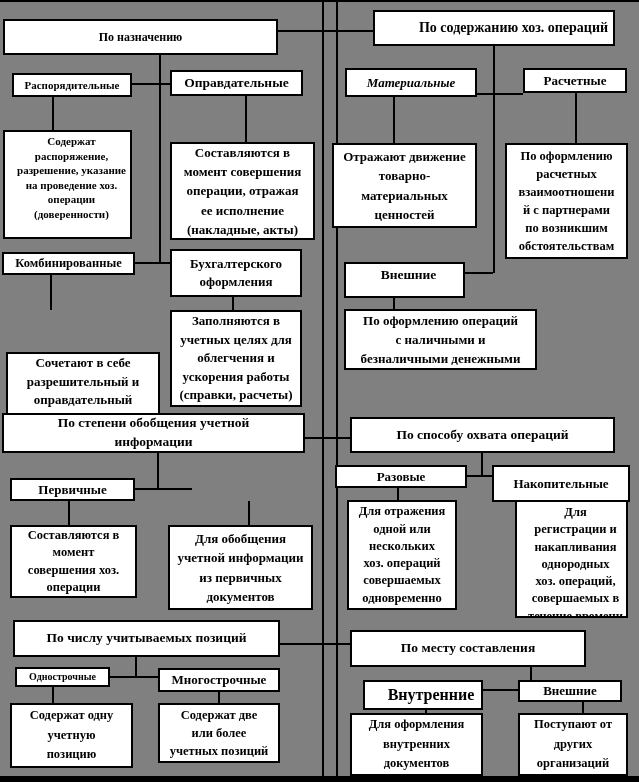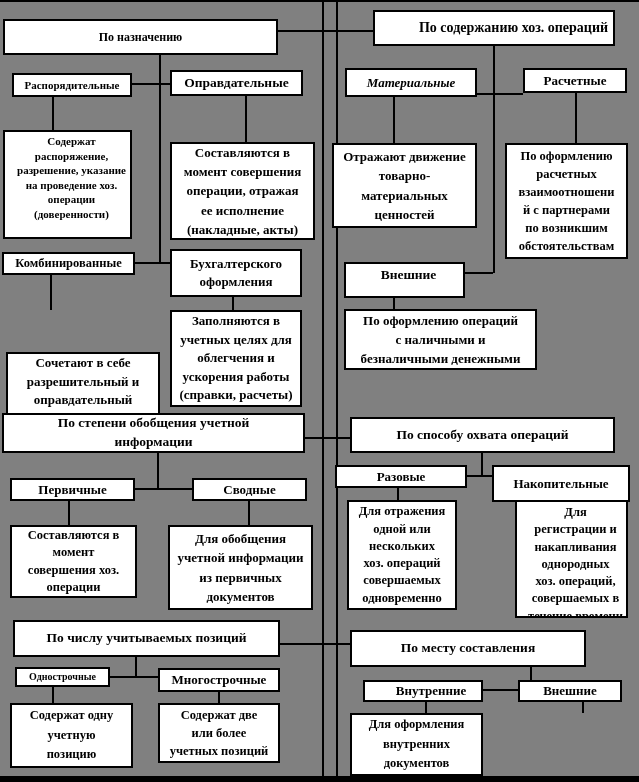--- a/index.html
+++ b/index.html
@@ -64,21 +64,21 @@
 
   
   #h-pos{left:13px;top:620px;width:267px;height:37px;font-size:13.5px;}
   #l-sing{left:15px;top:667px;width:95px;height:20px;font-size:10px;}
   #l-mult{left:158px;top:668px;width:122px;height:24px;font-size:13px;}
   #d-sing{left:10px;top:703px;width:123px;height:65px;font-size:12.5px;line-height:1.55;}
   #d-mult{left:158px;top:703px;width:122px;height:60px;font-size:12.5px;line-height:1.45;}
 
   
   #h-place{left:350px;top:630px;width:236px;height:37px;font-size:13.5px;}
-  #l-int{left:363px;top:680px;width:120px;height:22px;font-size:13px;padding-left:16px;}
+  #l-int{left:363px;top:680px;width:120px;height:30px;font-size:16px;padding-left:16px;}
   #l-ext{left:518px;top:680px;width:104px;height:22px;font-size:13px;}
   #d-int{left:350px;top:713px;width:133px;height:63px;font-size:12.5px;line-height:1.55;}
   #d-ext{left:518px;top:713px;width:110px;height:63px;font-size:12.5px;line-height:1.55;}
 </style>
 </head>
 <body>
 
 <div id="stage">
 
   <div class="ln" style="left:0;top:0;width:639px;height:2px;"></div>
@@ -166,21 +166,20 @@
 по возникшим
 обстоятельствам</div>
   <div class="box top" id="l-mon">Внешние</div>
   <div class="box" id="d-mon">По оформлению операций
 с наличными и
 безналичными денежными</div>
 
   <div class="box" id="h-gen">По степени обобщения учетной
 информации</div>
   <div class="box" id="l-prim">Первичные</div>
-  <div class="box" id="l-cons">Сводные</div>
   <div class="box" id="d-prim">Составляются в
 момент
 совершения хоз.
 операции</div>
   <div class="box" id="d-cons">Для обобщения
 учетной информации
 из первичных
 документов</div>
 
   <div class="box" id="h-cov">По способу охвата операций</div>
@@ -209,14 +208,17 @@
   <div class="box" id="d-mult">Содержат две
 или более
 учетных позиций</div>
 
   <div class="box" id="h-place">По месту составления</div>
   <div class="box" id="l-int">Внутренние</div>
   <div class="box" id="l-ext">Внешние</div>
   <div class="box" id="d-int">Для оформления
 внутренних
 документов</div>
+  <div class="box" id="d-ext">Поступают от
+других
+организаций</div>
 
 </div>
 
 </body></html>

